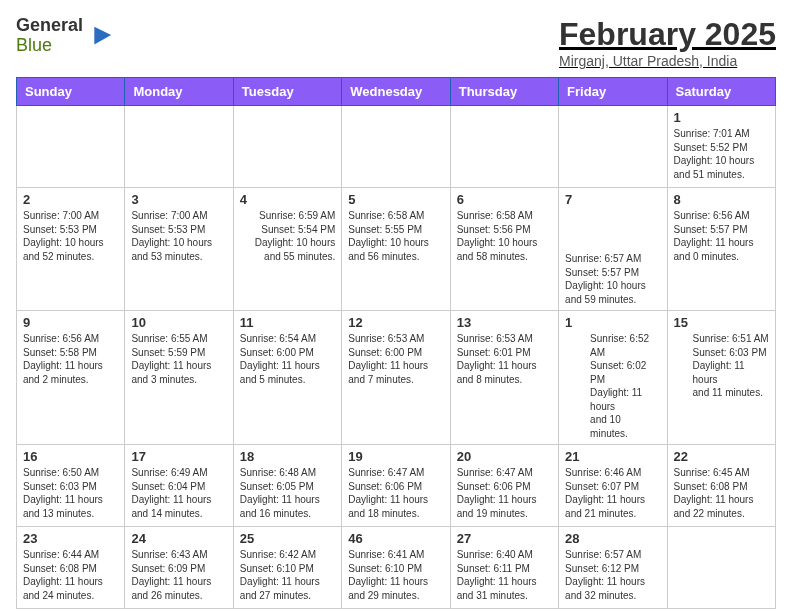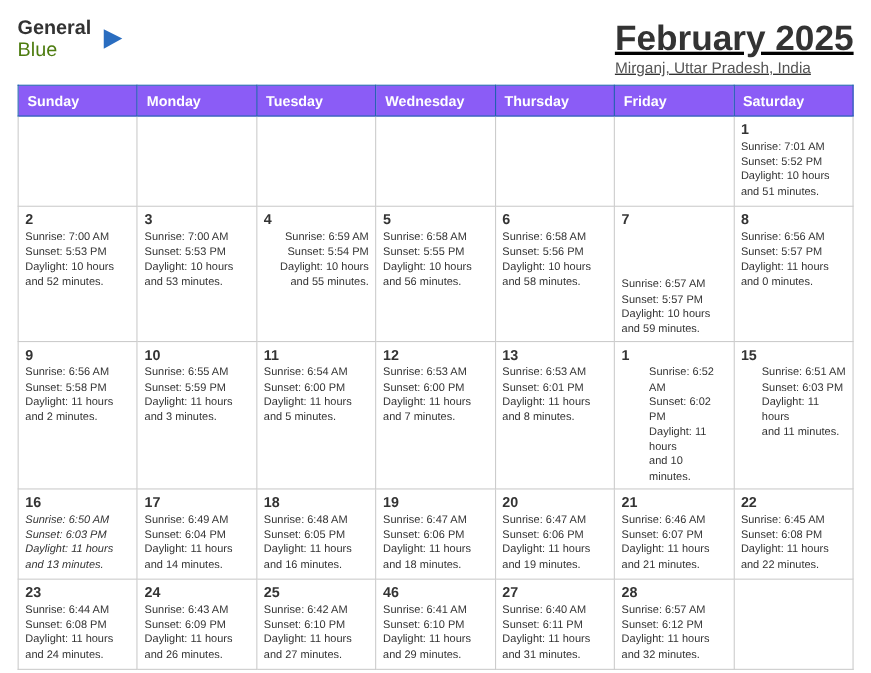--- a/index.html
+++ b/index.html
@@ -227,21 +227,21 @@
           <span class="day-number">15</span>
           <div class="day-info" style="white-space: pre-line; margin-left: 19px;">Sunrise: 6:51 AM
 Sunset: 6:03 PM
 Daylight: 11 hours
 and 11 minutes.</div>
         </td>
       </tr>
       <tr>
         <td>
           <span class="day-number">16</span>
-          <div class="day-info" style="white-space: pre-line; font-style: italic;">Sunrise: 6:50 AM
+          <div class="day-info" style="white-space: pre-line;">Sunrise: 6:50 AM
 Sunset: 6:03 PM
 Daylight: 11 hours
 and 13 minutes.</div>
         </td>
         <td>
           <span class="day-number">17</span>
           <div class="day-info" style="white-space: pre-line;">Sunrise: 6:49 AM
 Sunset: 6:04 PM
 Daylight: 11 hours
 and 14 minutes.</div>

